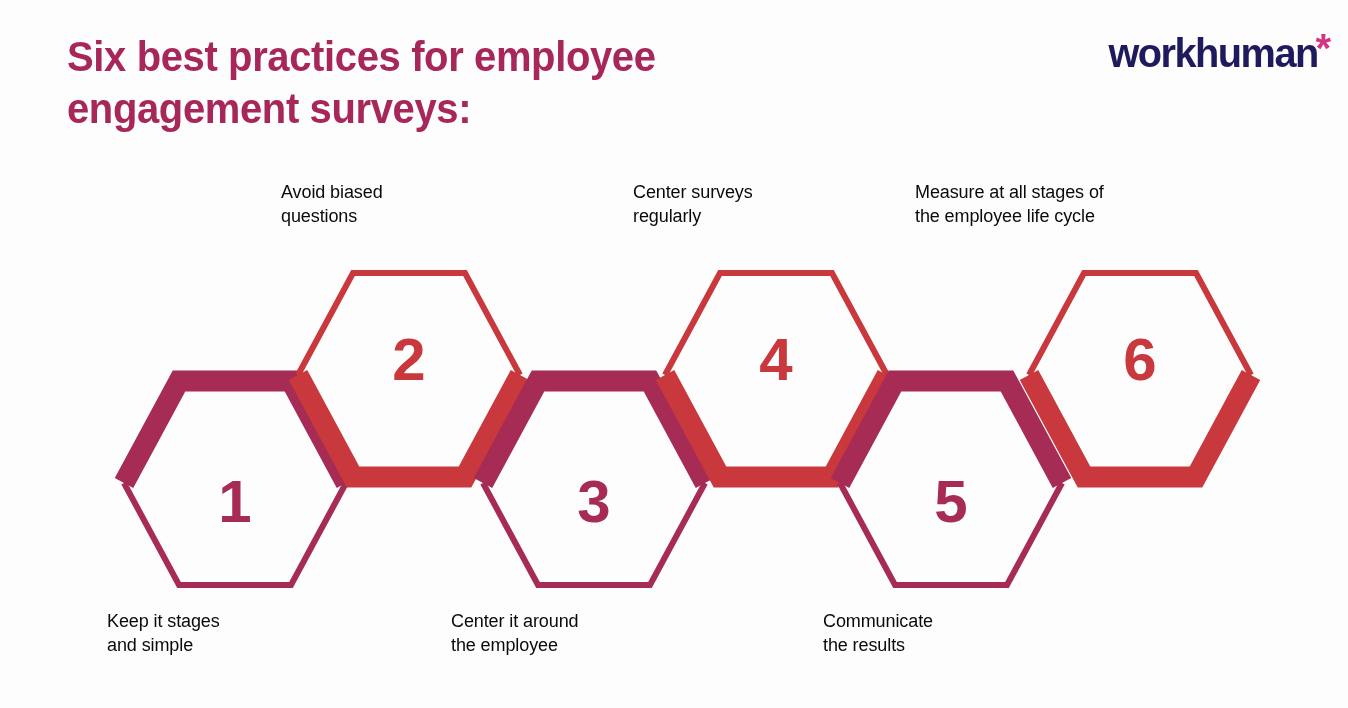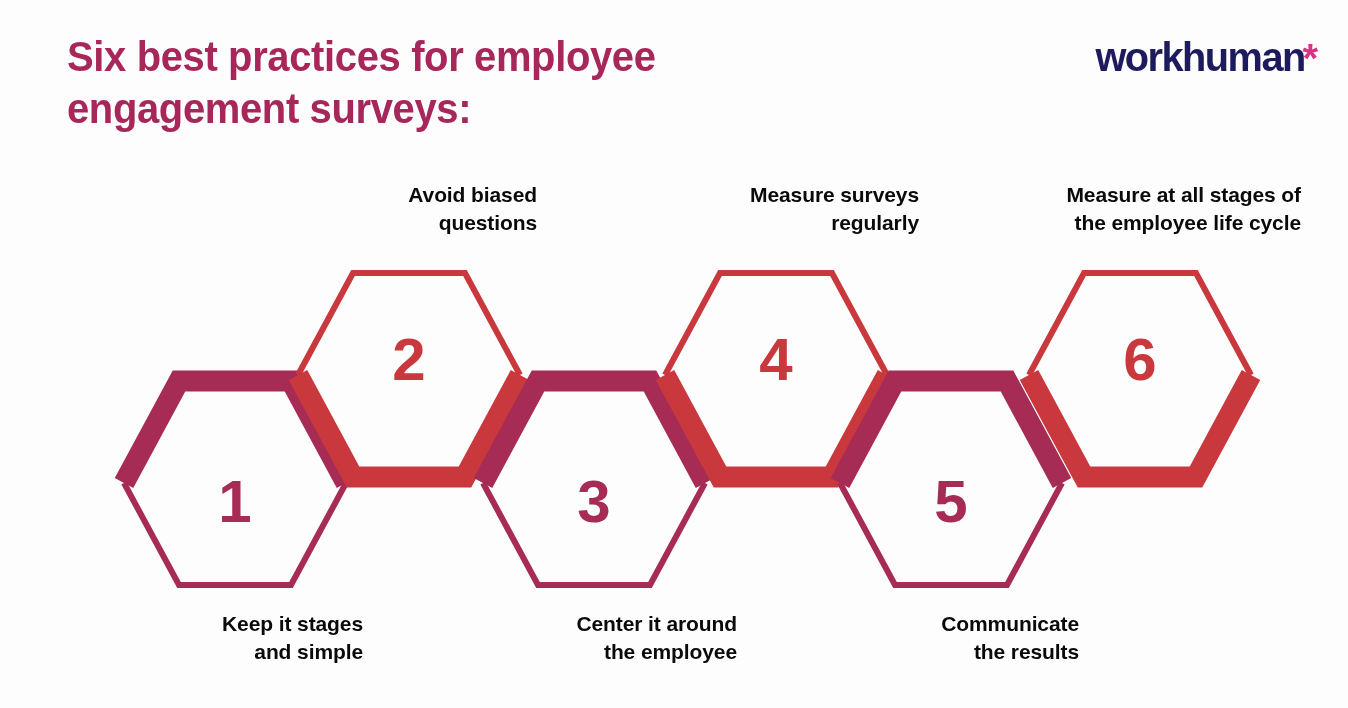--- a/index.html
+++ b/index.html
@@ -36,24 +36,24 @@
     letter-spacing: -0.4px;
     white-space: pre-line;
     font-stretch: condensed;
     transform: scaleX(0.93);
     transform-origin: left top;
   }
 
   
   #logo {
     position: absolute;
-    right: 41px;
+    right: 28px;
     top: 28px;
     display: flex;
-    align-items: flex-end;
+    align-items: center;
     height: 50px;
   }
   #logo-word {
     font-size: 41px;
     font-weight: bold;
     color: #1e1a5e;
     letter-spacing: -1.6px;
     line-height: 1;
     transform: scaleX(0.97);
     transform-origin: right top;
@@ -86,26 +86,26 @@
   .hex-number {
     font-family: "Liberation Sans", "DejaVu Sans", sans-serif;
     font-size: 60px;
     font-weight: bold;
     text-anchor: middle;
     dominant-baseline: central;
   }
 
   .hex-caption {
     position: absolute;
-    text-align: right;
+    text-align: left;
     color: #0a0a0a;
-    font-size: 21px;
+    font-size: 18px;
     line-height: 1.32;
     white-space: pre-line;
-    font-weight: bold;
+    font-weight: normal;
     letter-spacing: -0.1px;
   }
 </style>
 </head>
 <body>
 
 <div id="canvas">
 
   <div id="page-title">Six best practices for employee
 engagement surveys:</div>
@@ -149,21 +149,21 @@
             <text class="hex-number" x="1129" y="209" fill="#c8383c">6</text>
           </g>
         </g>
     </svg>
   <div class="hex-caption" style="left: 96px; top: 460px; width: 256px; color: rgb(10, 10, 10);">Keep it stages
 and simple</div>
       <div class="hex-caption" style="left: 270px; top: 31px; width: 256px; color: rgb(10, 10, 10);">Avoid biased
 questions</div>
       <div class="hex-caption" style="left: 440px; top: 460px; width: 286px; color: rgb(10, 10, 10);">Center it around
 the employee</div>
-      <div class="hex-caption" style="left: 622px; top: 31px; width: 286px; color: rgb(10, 10, 10);">Measure surveys
+      <div class="hex-caption" style="left: 622px; top: 31px; width: 286px; color: rgb(10, 10, 10);">Center surveys
 regularly</div>
       <div class="hex-caption" style="left: 812px; top: 460px; width: 256px; color: rgb(10, 10, 10);">Communicate
 the results</div>
       <div class="hex-caption" style="left: 904px; top: 31px; width: 386px; color: rgb(10, 10, 10);">Measure at all stages of
 the employee life cycle</div>
     </div>
 
 </div>
 
 </body></html>

